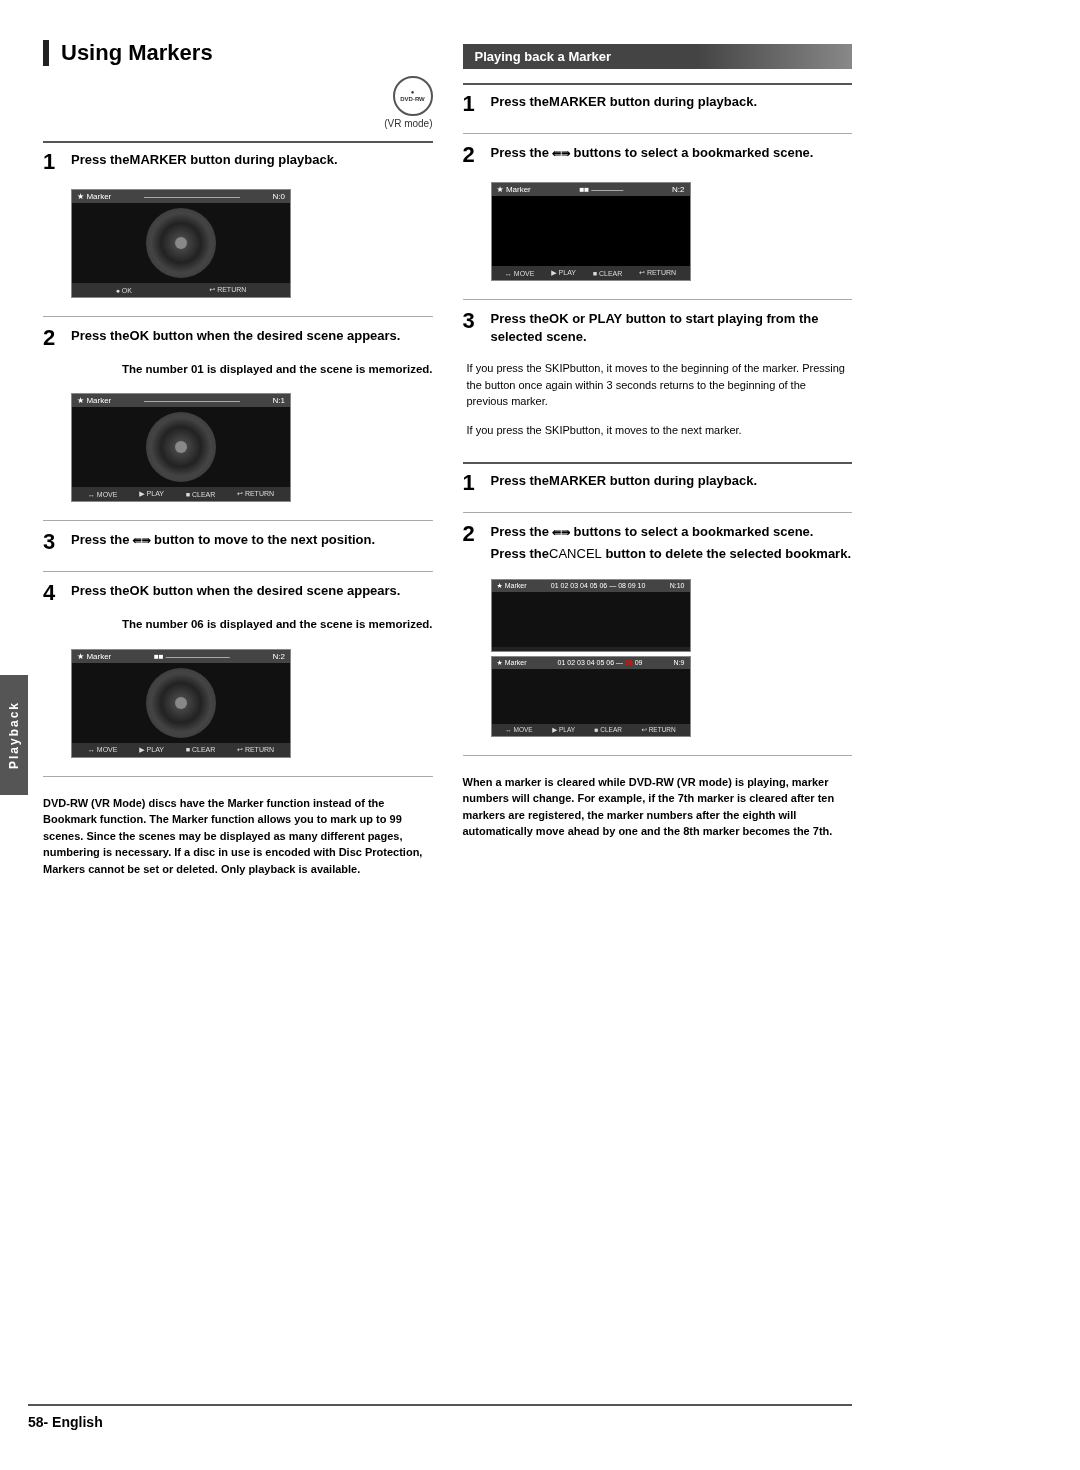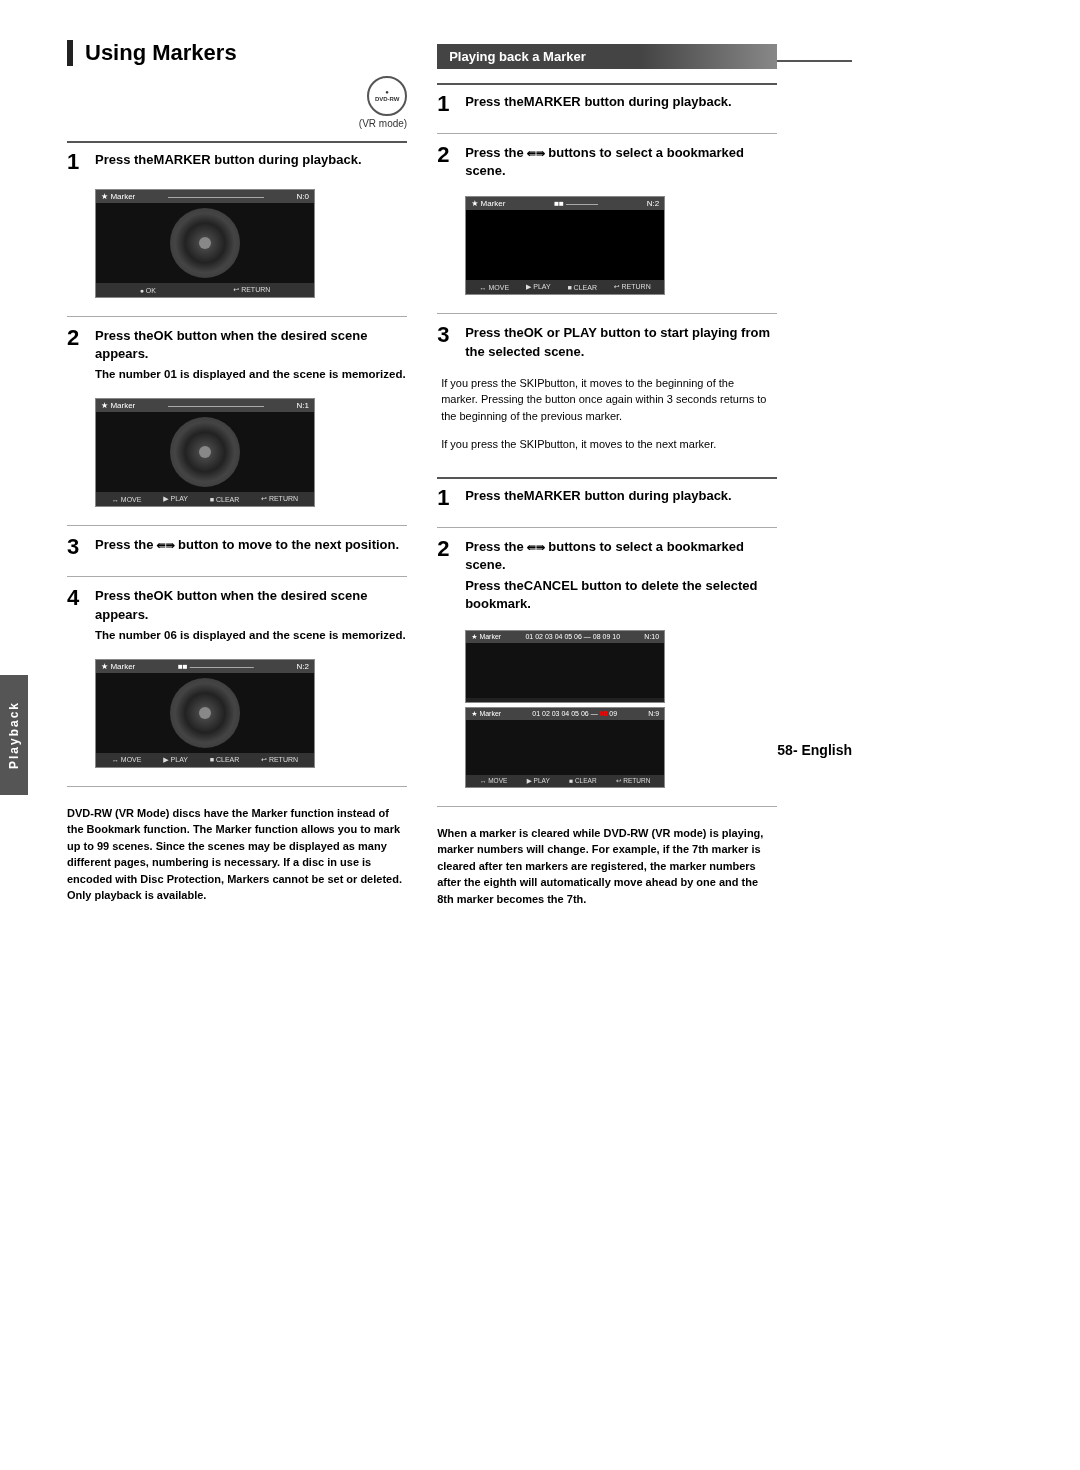--- a/index.html
+++ b/index.html
@@ -9,22 +9,23 @@
       background: #fff;
       font-family: Arial, sans-serif;
       font-size: 13px;
       color: #000;
       position: relative;
     }
 
     .page-container {
       width: 902px;
       min-height: 1470px;
-      padding: 40px 50px 40px 52px;
-      display: flex;
+      padding: 40px 50px 40px 28px;
+      display: flex;
+      flex-direction: column;
     }
 
     
     .sidebar-tab {
       position: absolute;
       left: 0;
       top: 50%;
       transform: translateY(-50%);
       width: 28px;
       height: 120px;
@@ -139,22 +140,23 @@
       flex: 1;
     }
     .step-title {
       font-size: 13px;
       font-weight: bold;
       line-height: 1.4;
     }
     .step-subtitle {
       font-size: 11.5px;
       font-weight: bold;
-      margin-top: 3px;
+      margin-top: 16px;
       line-height: 1.4;
+      text-align: right;
     }
 
     
     .screen-mockup {
       width: 220px;
       border: 1.5px solid #888;
       background: #1a1a1a;
       margin: 8px 0 8px 28px;
     }
     .screen-top-bar {
@@ -491,21 +493,21 @@
 
       <hr class="divider">
 
       <div class="step">
         <span class="step-number">2</span>
         <div class="step-content">
           <div class="step-title">
             <span>Press the</span><span style="font-size:11px;"> ⇚⇛ </span><span> buttons to select a bookmarked scene.</span>
           </div>
           <div class="step-title" style="margin-top:3px;">
-            <span>Press the</span><span style="font-weight:bold;">CANCEL</span><span> button to delete the selected bookmark.</span>
+            <span>Press the</span><span style="font-weight:normal;">CANCEL</span><span> button to delete the selected bookmark.</span>
           </div>
         </div>
       </div>
 
       <div class="small-screen-pair">
 
         <div class="screen-mini">
           <div class="screen-mini-top">
             <span>★ Marker</span>
             <span>01 02 03 04 05 06 — 08 09 10</span>

